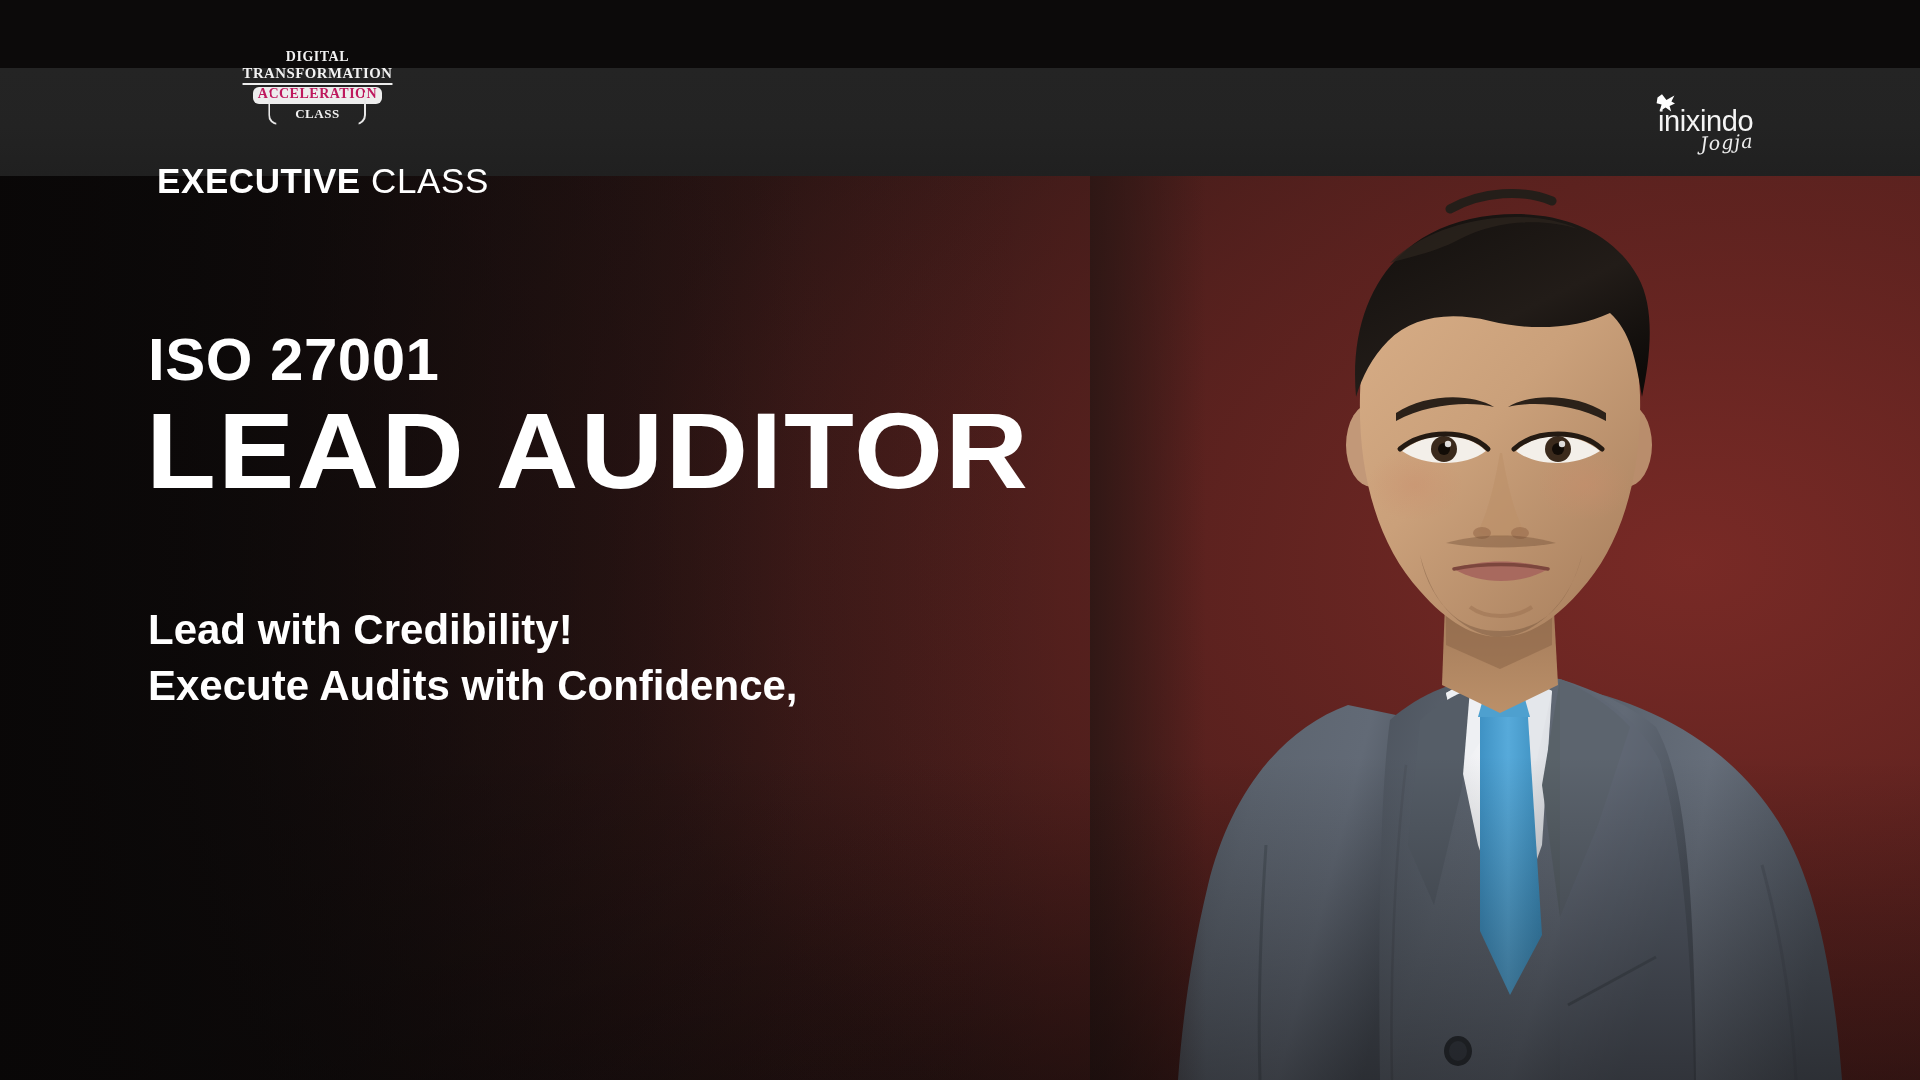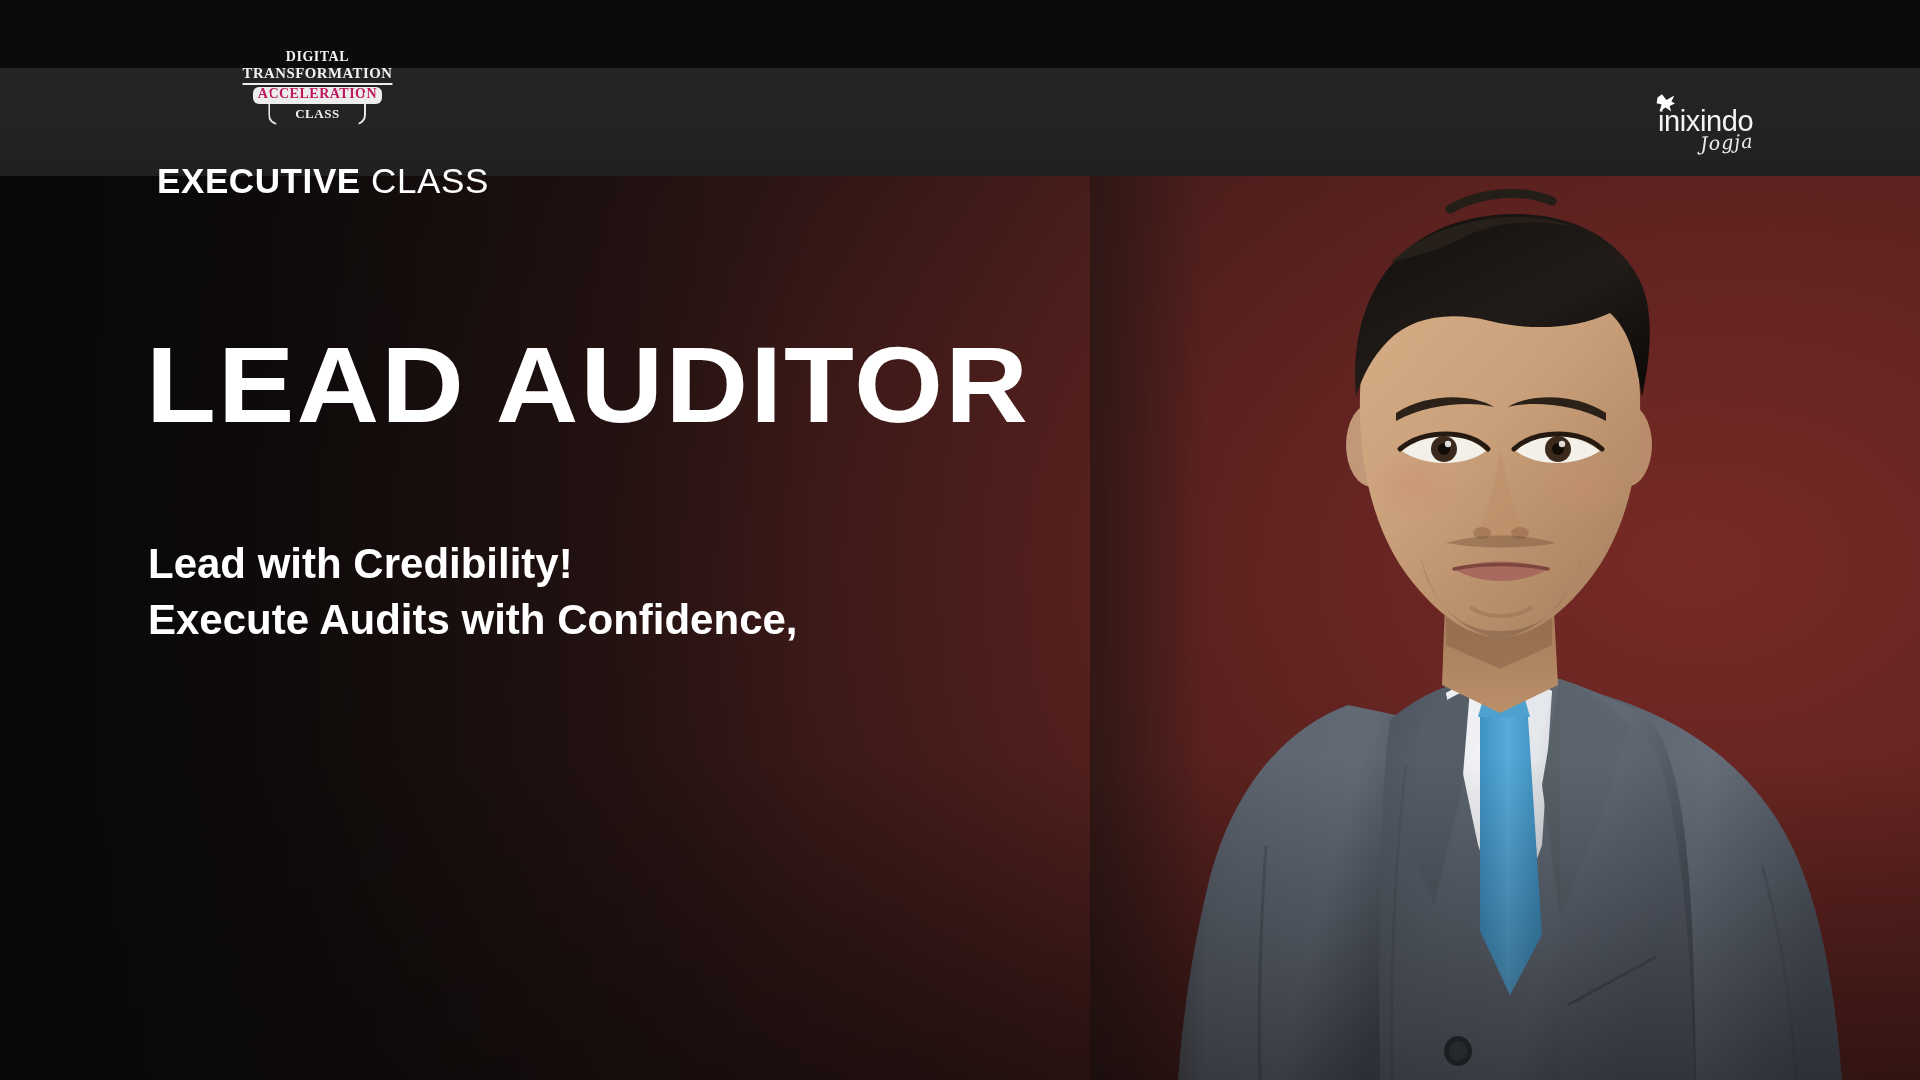--- a/index.html
+++ b/index.html
@@ -340,20 +340,21 @@
         <svg class="inix-x" viewBox="0 0 24 24">
           <path d="M3.5 6.5 L8 3.2 L12.4 9 L20.4 4.6 L17.4 10.6 L21 12.4 L15.6 15 L17.2 20.4 L11.6 16.4 L5.6 20.2 L7.6 13.6 L2.6 12.2 Z" fill="#ffffff"></path>
         </svg>
         <div class="inix-word">inixindo</div>
         <div class="inix-jogja">Jogja</div>
       </div>
     </div>
   </div>
 
   <div class="copy">
+    <div class="iso-line">ISO 27001</div>
     <div class="lead-auditor">LEAD AUDITOR</div>
     <div class="tagline">
       <div>Lead with Credibility!</div>
       <div>Execute Audits with Confidence,</div>
     </div>
   </div>
 
 </div>
 
 </body></html>

